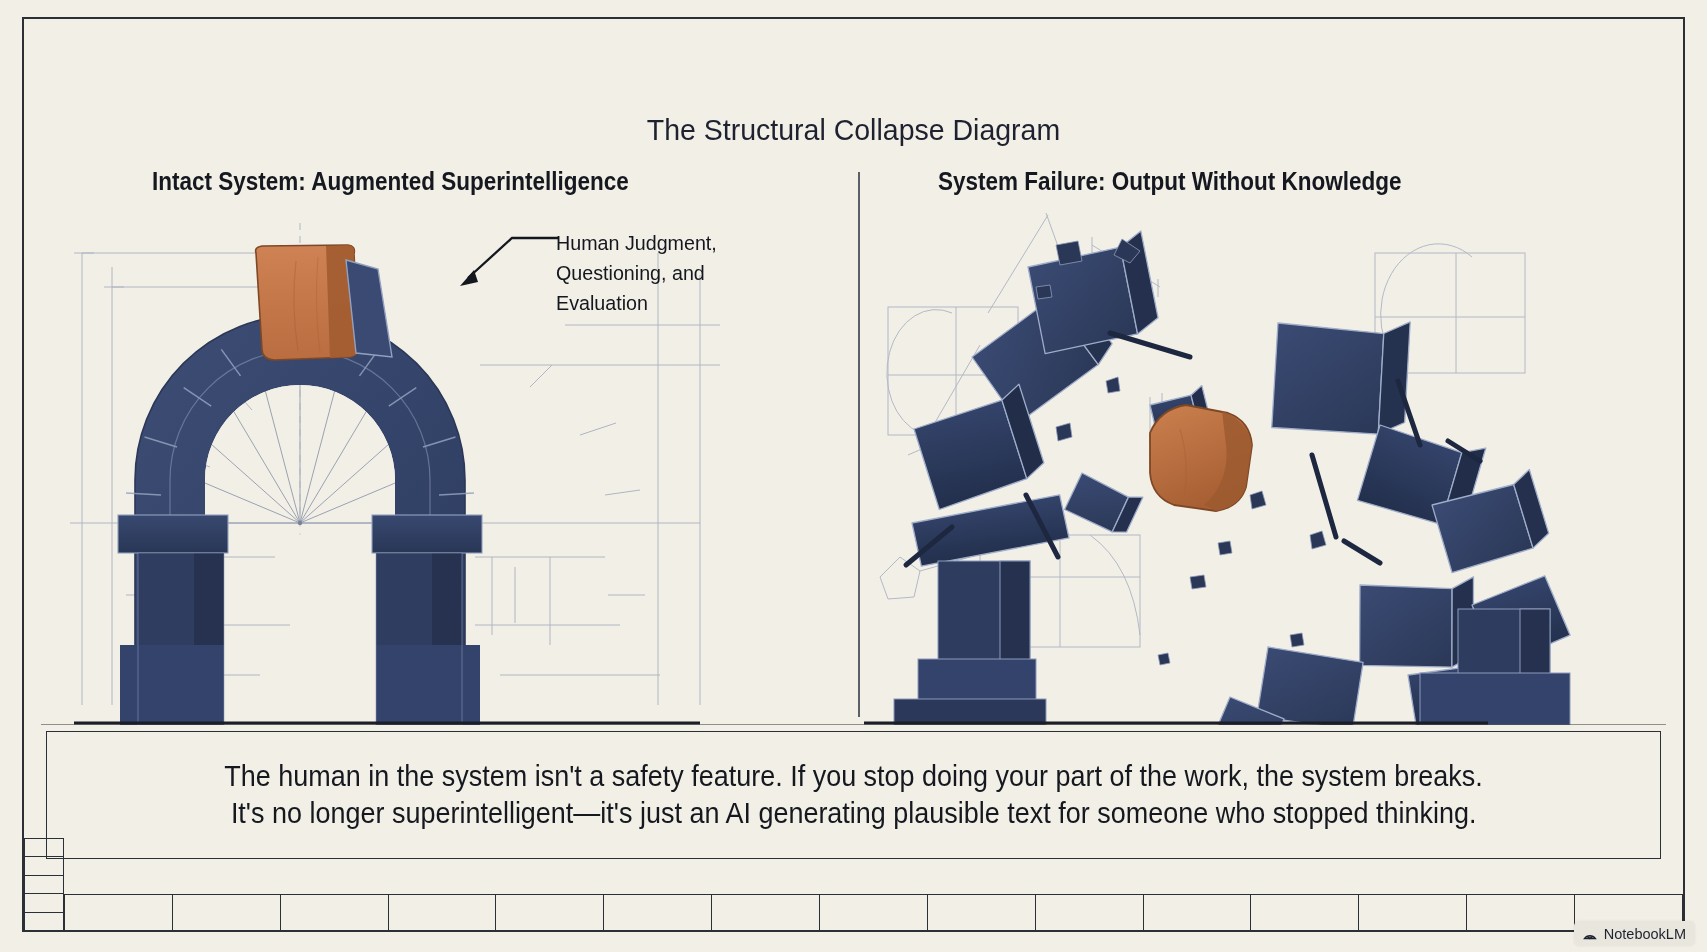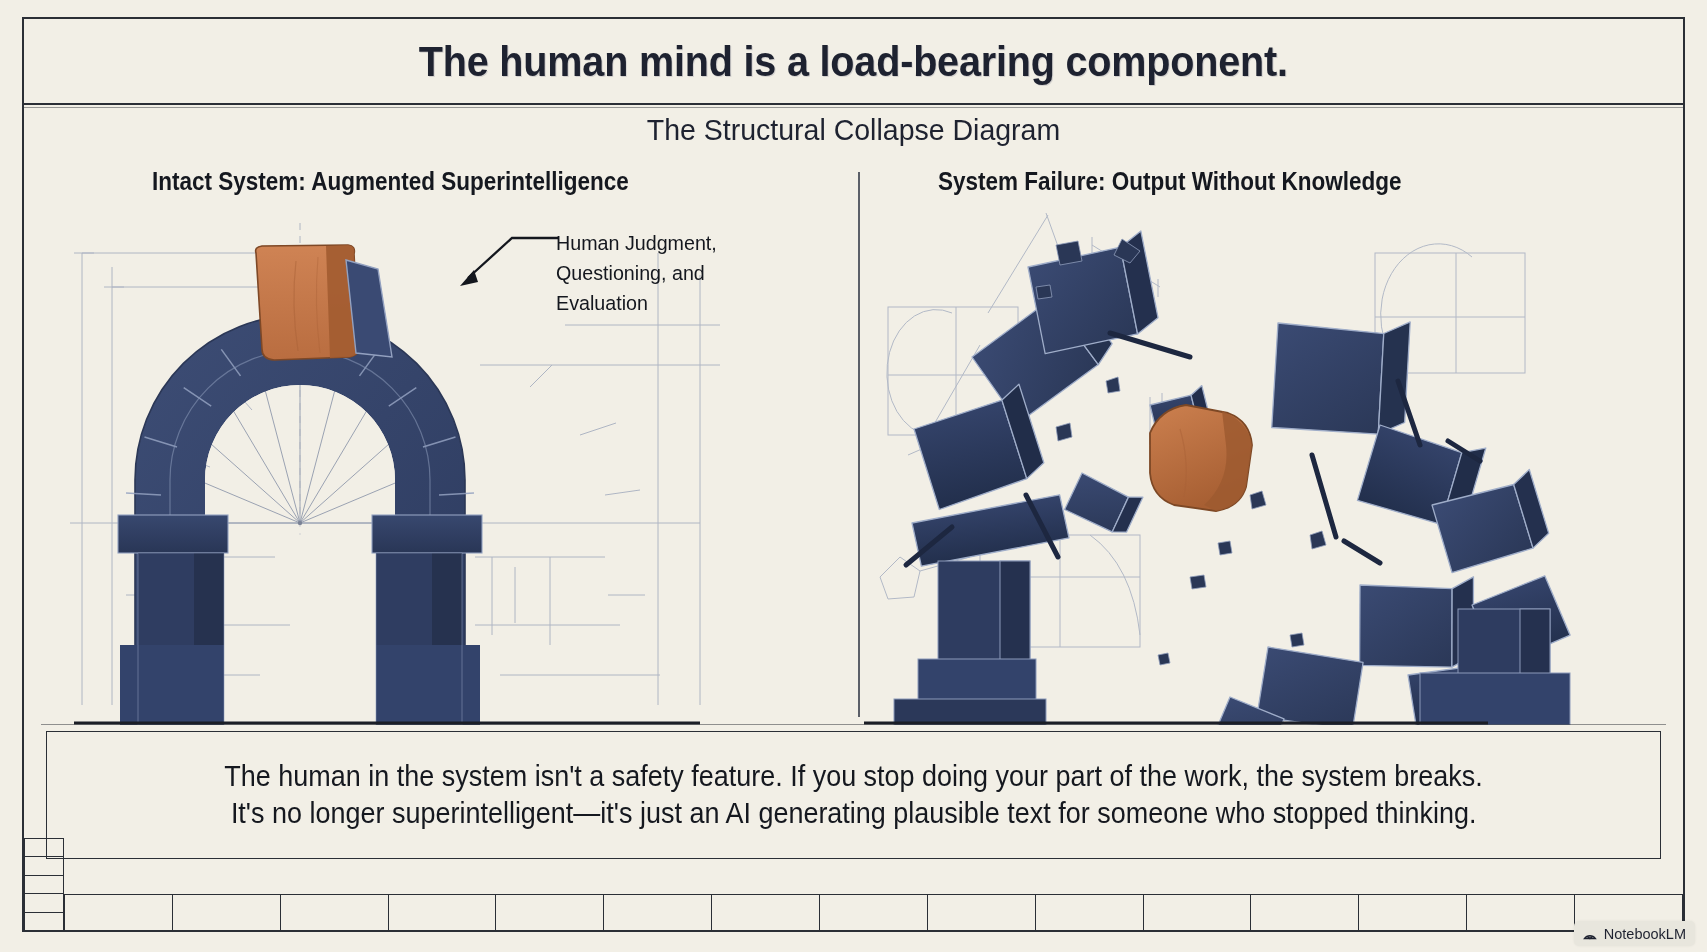--- a/index.html
+++ b/index.html
@@ -116,23 +116,20 @@
   }
   .watermark svg{display:block;}
 </style>
 </head>
 <body>
 
 <div id="root">
 
   <div class="frame"></div>
 
-  <div class="title-band">
-    <div class="main-title">The human mind is a load-bearing component.</div>
-  </div>
 
   <div class="subtitle">The Structural Collapse Diagram</div>
 
   <div class="panel-head left">Intact System: Augmented Superintelligence</div>
   <div class="panel-head right">System Failure: Output Without Knowledge</div>
 
   <div class="divider"></div>
 
   <div class="stage left">
     <svg viewBox="0 0 760 520" xmlns="http://www.w3.org/2000/svg">

